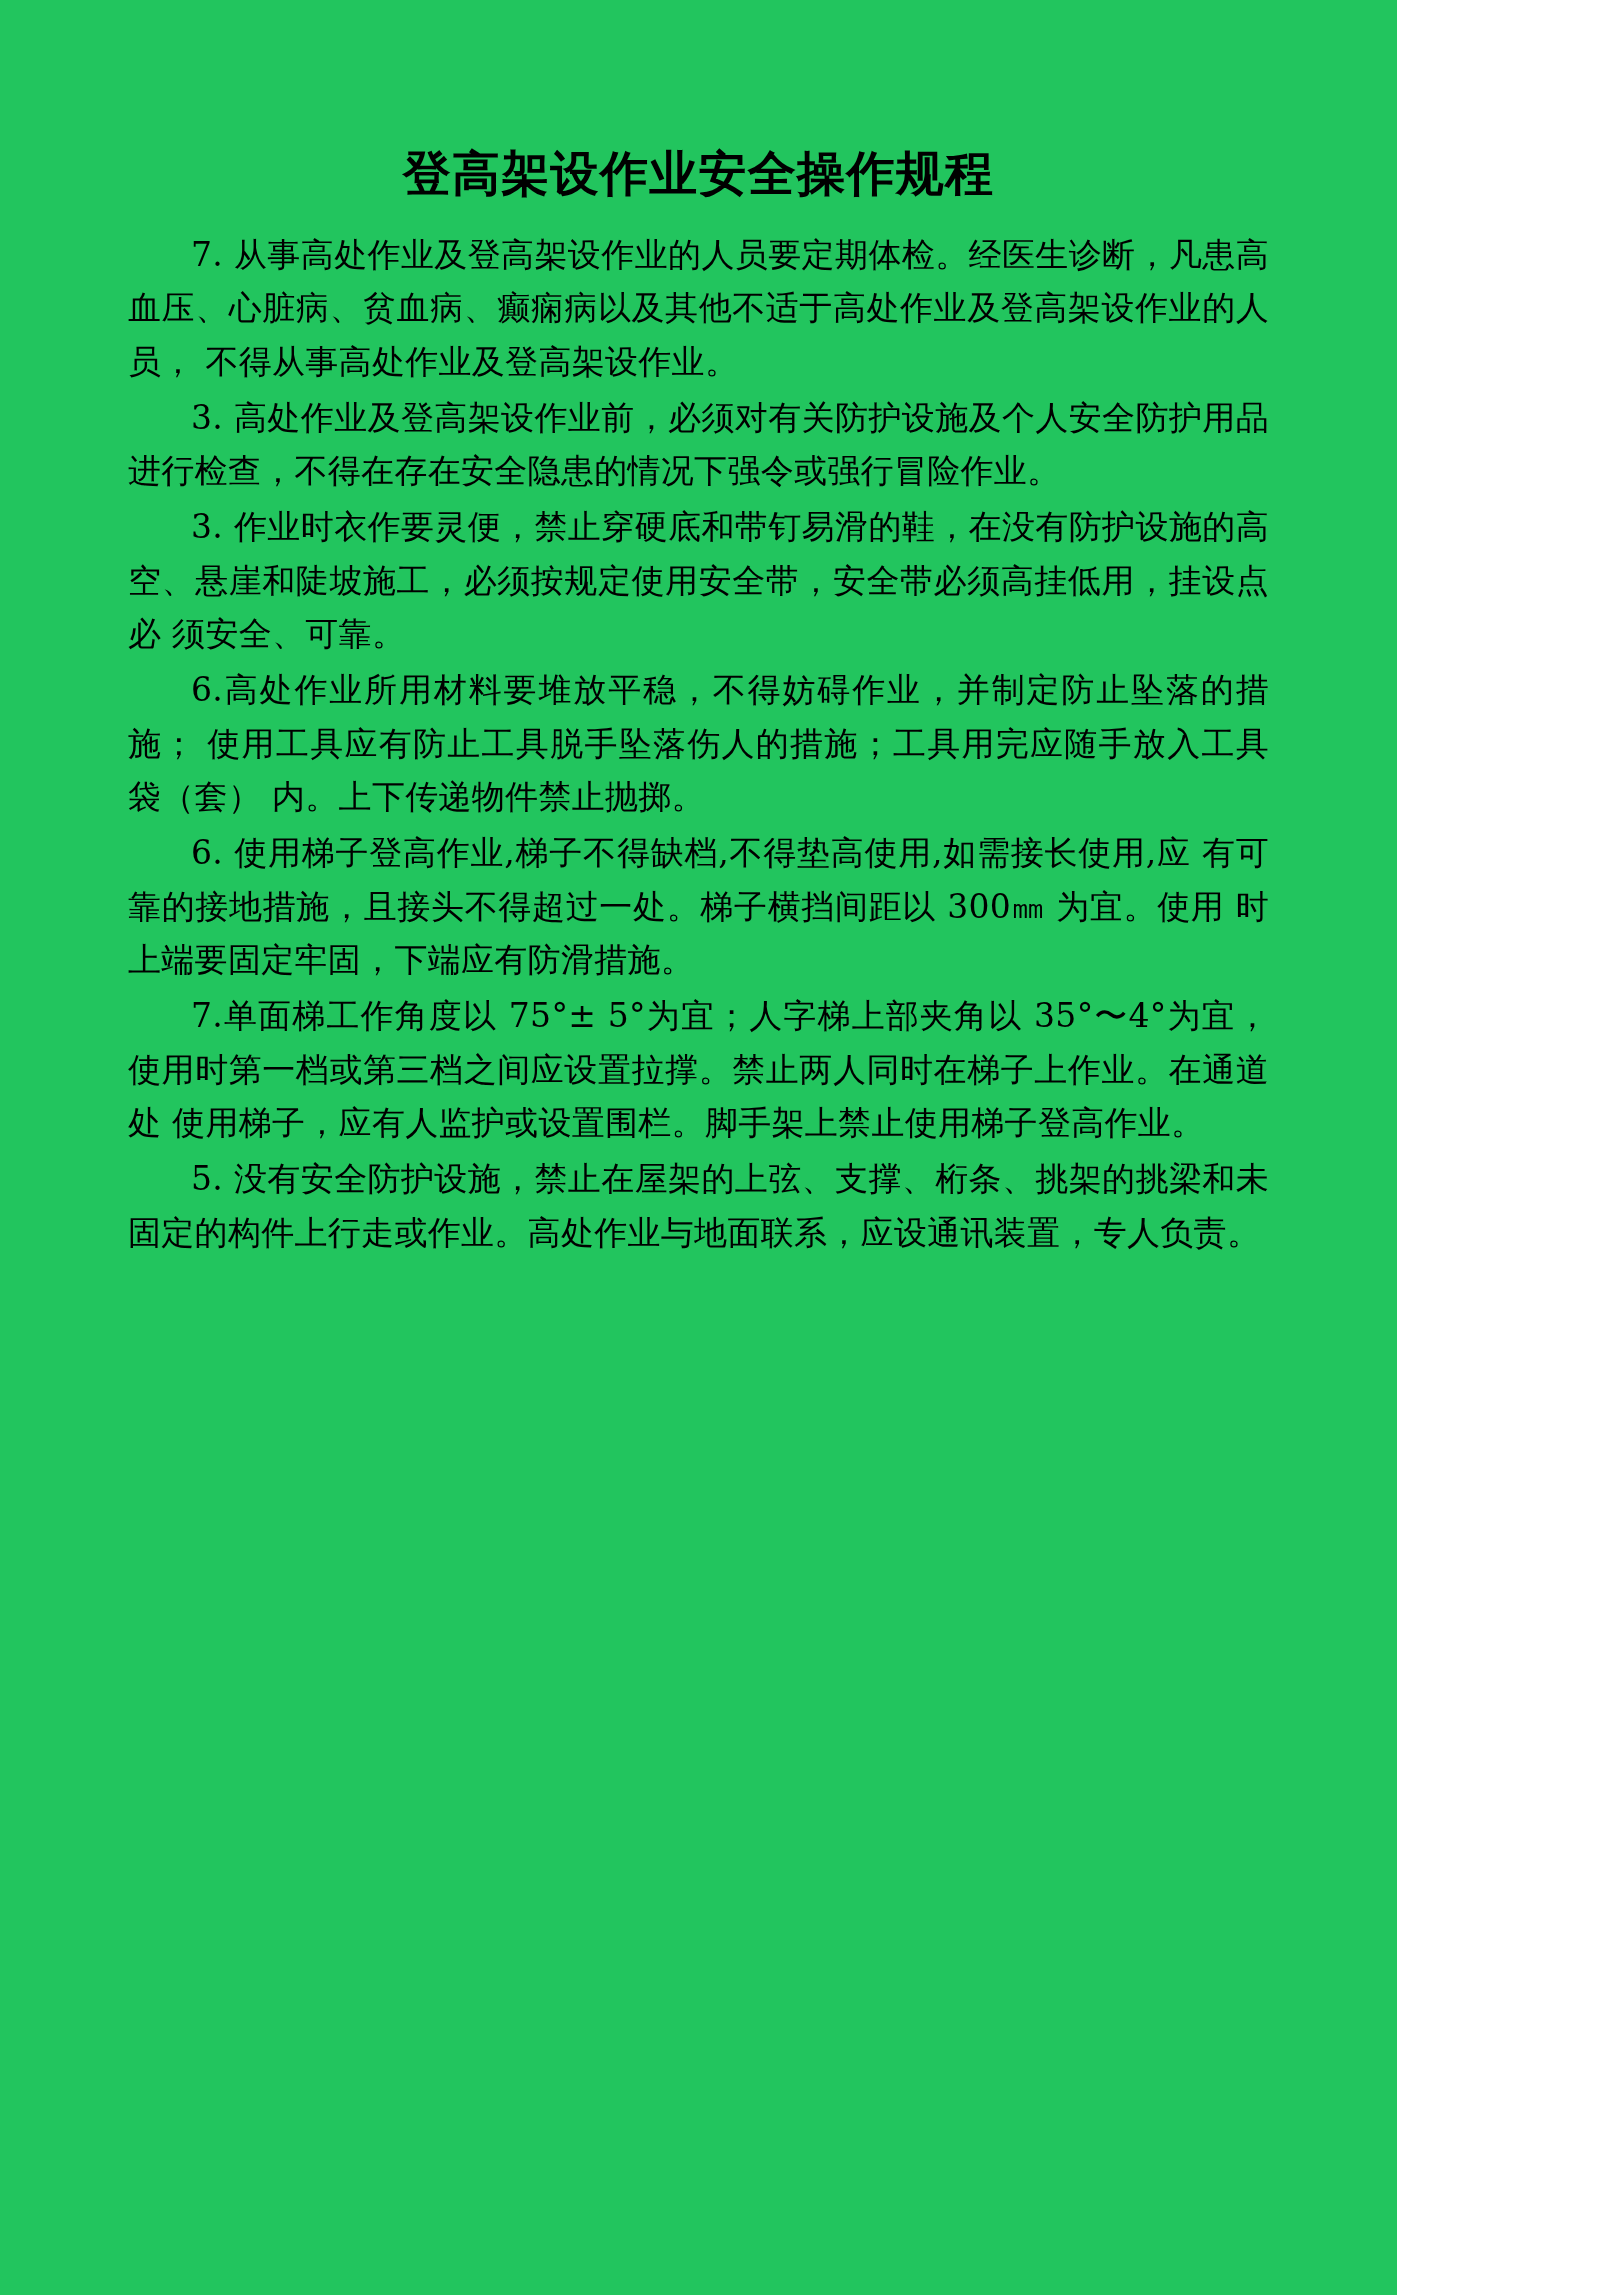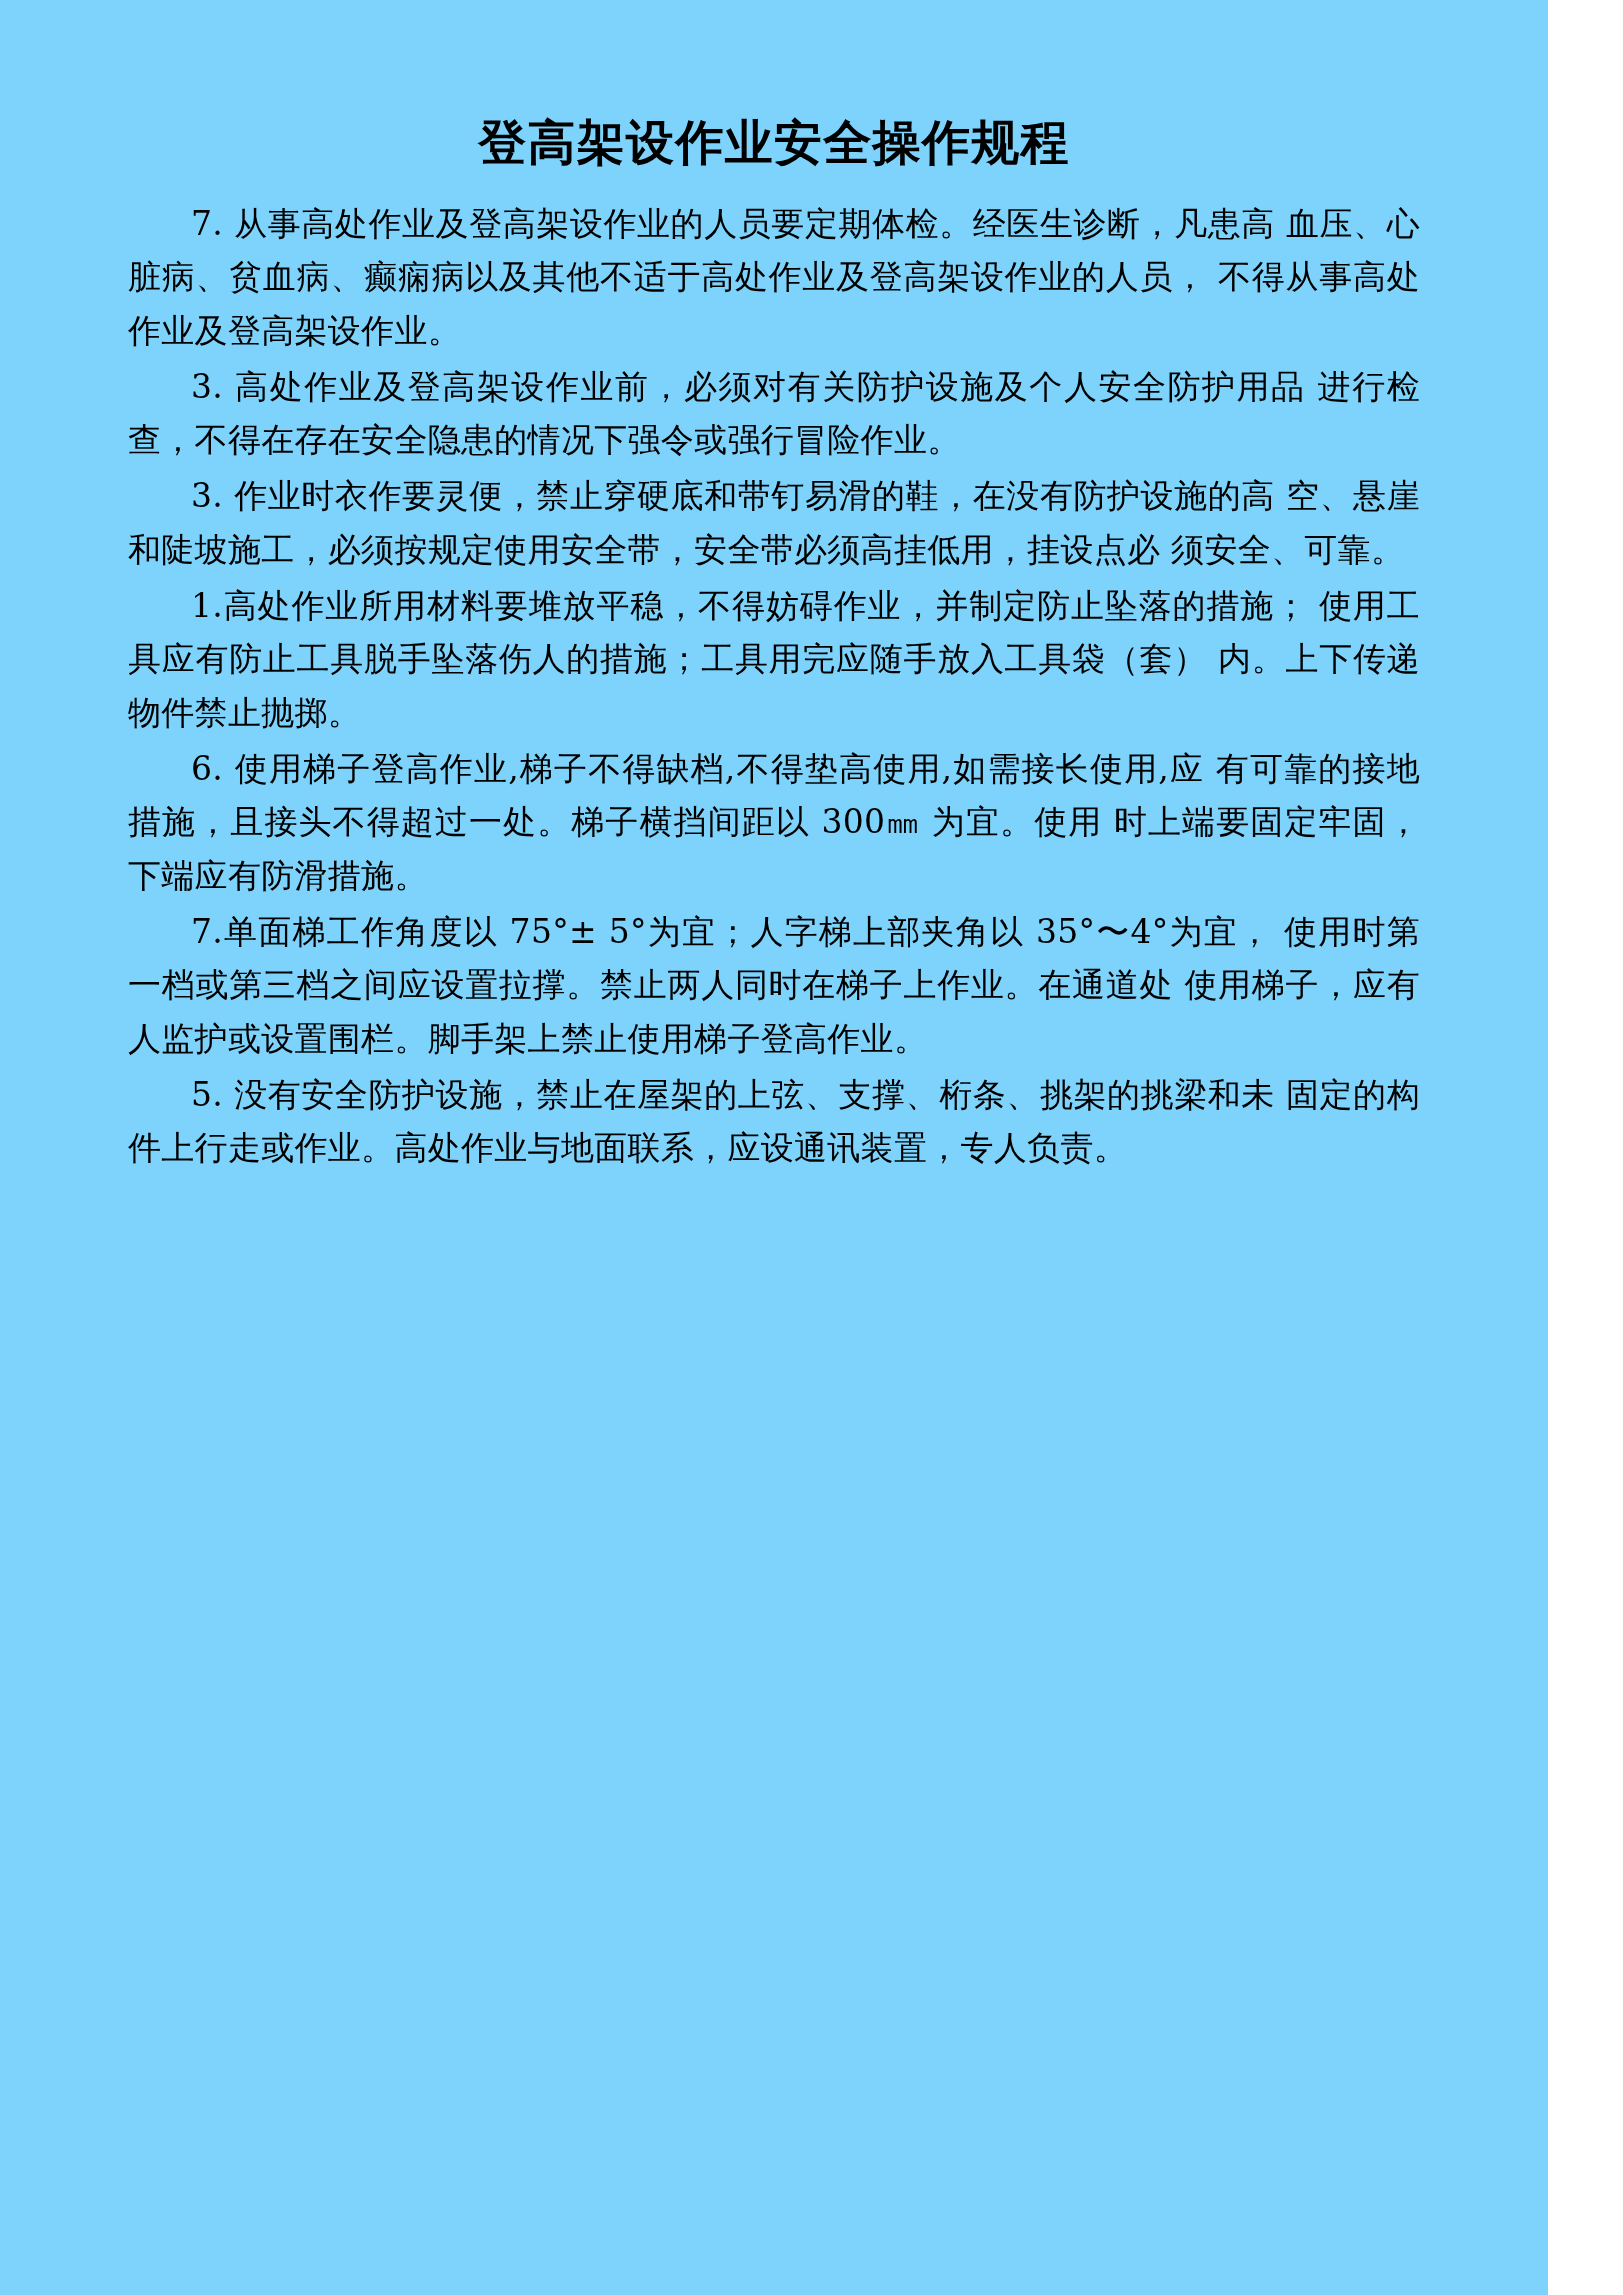--- a/index.html
+++ b/index.html
@@ -5,25 +5,25 @@
   html, body {
     margin: 0;
     padding: 0;
     background: #ffffff;
   }
   body {
     font-family: "DejaVu Serif", "Liberation Serif", serif;
     color: #000000;
   }
   .page {
-    width: 1548px;
+    width: 1397px;
     height: 2295px;
     box-sizing: border-box;
-    padding: 53px 128px 0 128px;
-    background: #7dd3fc;
+    padding: 84px 128px 0 128px;
+    background: #22c55e;
     position: relative;
     overflow: hidden;
   }
   .doc-title {
     text-align: center;
     font-size: 48px;
     font-weight: bold;
     letter-spacing: 1.3px;
     margin: 58px 0 22px 0;
     font-family: "DejaVu Serif", "Liberation Serif", serif;
@@ -47,21 +47,21 @@
 <body>
 
 <div class="page">
 
   <h1 class="doc-title">登高架设作业安全操作规程</h1>
 
   <div class="body-block">
     <p class="para">7. 从事高处作业及登高架设作业的人员要定期体检。经医生诊断，凡患高 血压、心脏病、贫血病、癫痫病以及其他不适于高处作业及登高架设作业的人员， 不得从事高处作业及登高架设作业。</p>
     <p class="para">3. 高处作业及登高架设作业前，必须对有关防护设施及个人安全防护用品 进行检查，不得在存在安全隐患的情况下强令或强行冒险作业。</p>
     <p class="para">3. 作业时衣作要灵便，禁止穿硬底和带钉易滑的鞋，在没有防护设施的高 空、悬崖和陡坡施工，必须按规定使用安全带，安全带必须高挂低用，挂设点必 须安全、可靠。</p>
-    <p class="para">1.高处作业所用材料要堆放平稳，不得妨碍作业，并制定防止坠落的措施； 使用工具应有防止工具脱手坠落伤人的措施；工具用完应随手放入工具袋（套） 内。上下传递物件禁止抛掷。</p>
+    <p class="para">6.高处作业所用材料要堆放平稳，不得妨碍作业，并制定防止坠落的措施； 使用工具应有防止工具脱手坠落伤人的措施；工具用完应随手放入工具袋（套） 内。上下传递物件禁止抛掷。</p>
     <p class="para">6. 使用梯子登高作业,梯子不得缺档,不得垫高使用,如需接长使用,应 有可靠的接地措施，且接头不得超过一处。梯子横挡间距以 300㎜ 为宜。使用 时上端要固定牢固，下端应有防滑措施。</p>
     <p class="para">7.单面梯工作角度以 75°± 5°为宜；人字梯上部夹角以 35°〜4°为宜， 使用时第一档或第三档之间应设置拉撑。禁止两人同时在梯子上作业。在通道处 使用梯子，应有人监护或设置围栏。脚手架上禁止使用梯子登高作业。</p>
     <p class="para">5. 没有安全防护设施，禁止在屋架的上弦、支撑、桁条、挑架的挑梁和未 固定的构件上行走或作业。高处作业与地面联系，应设通讯装置，专人负责。</p>
     <div class="footer-space"></div>
   </div>
 
 </div>
 
 
 </body></html>

